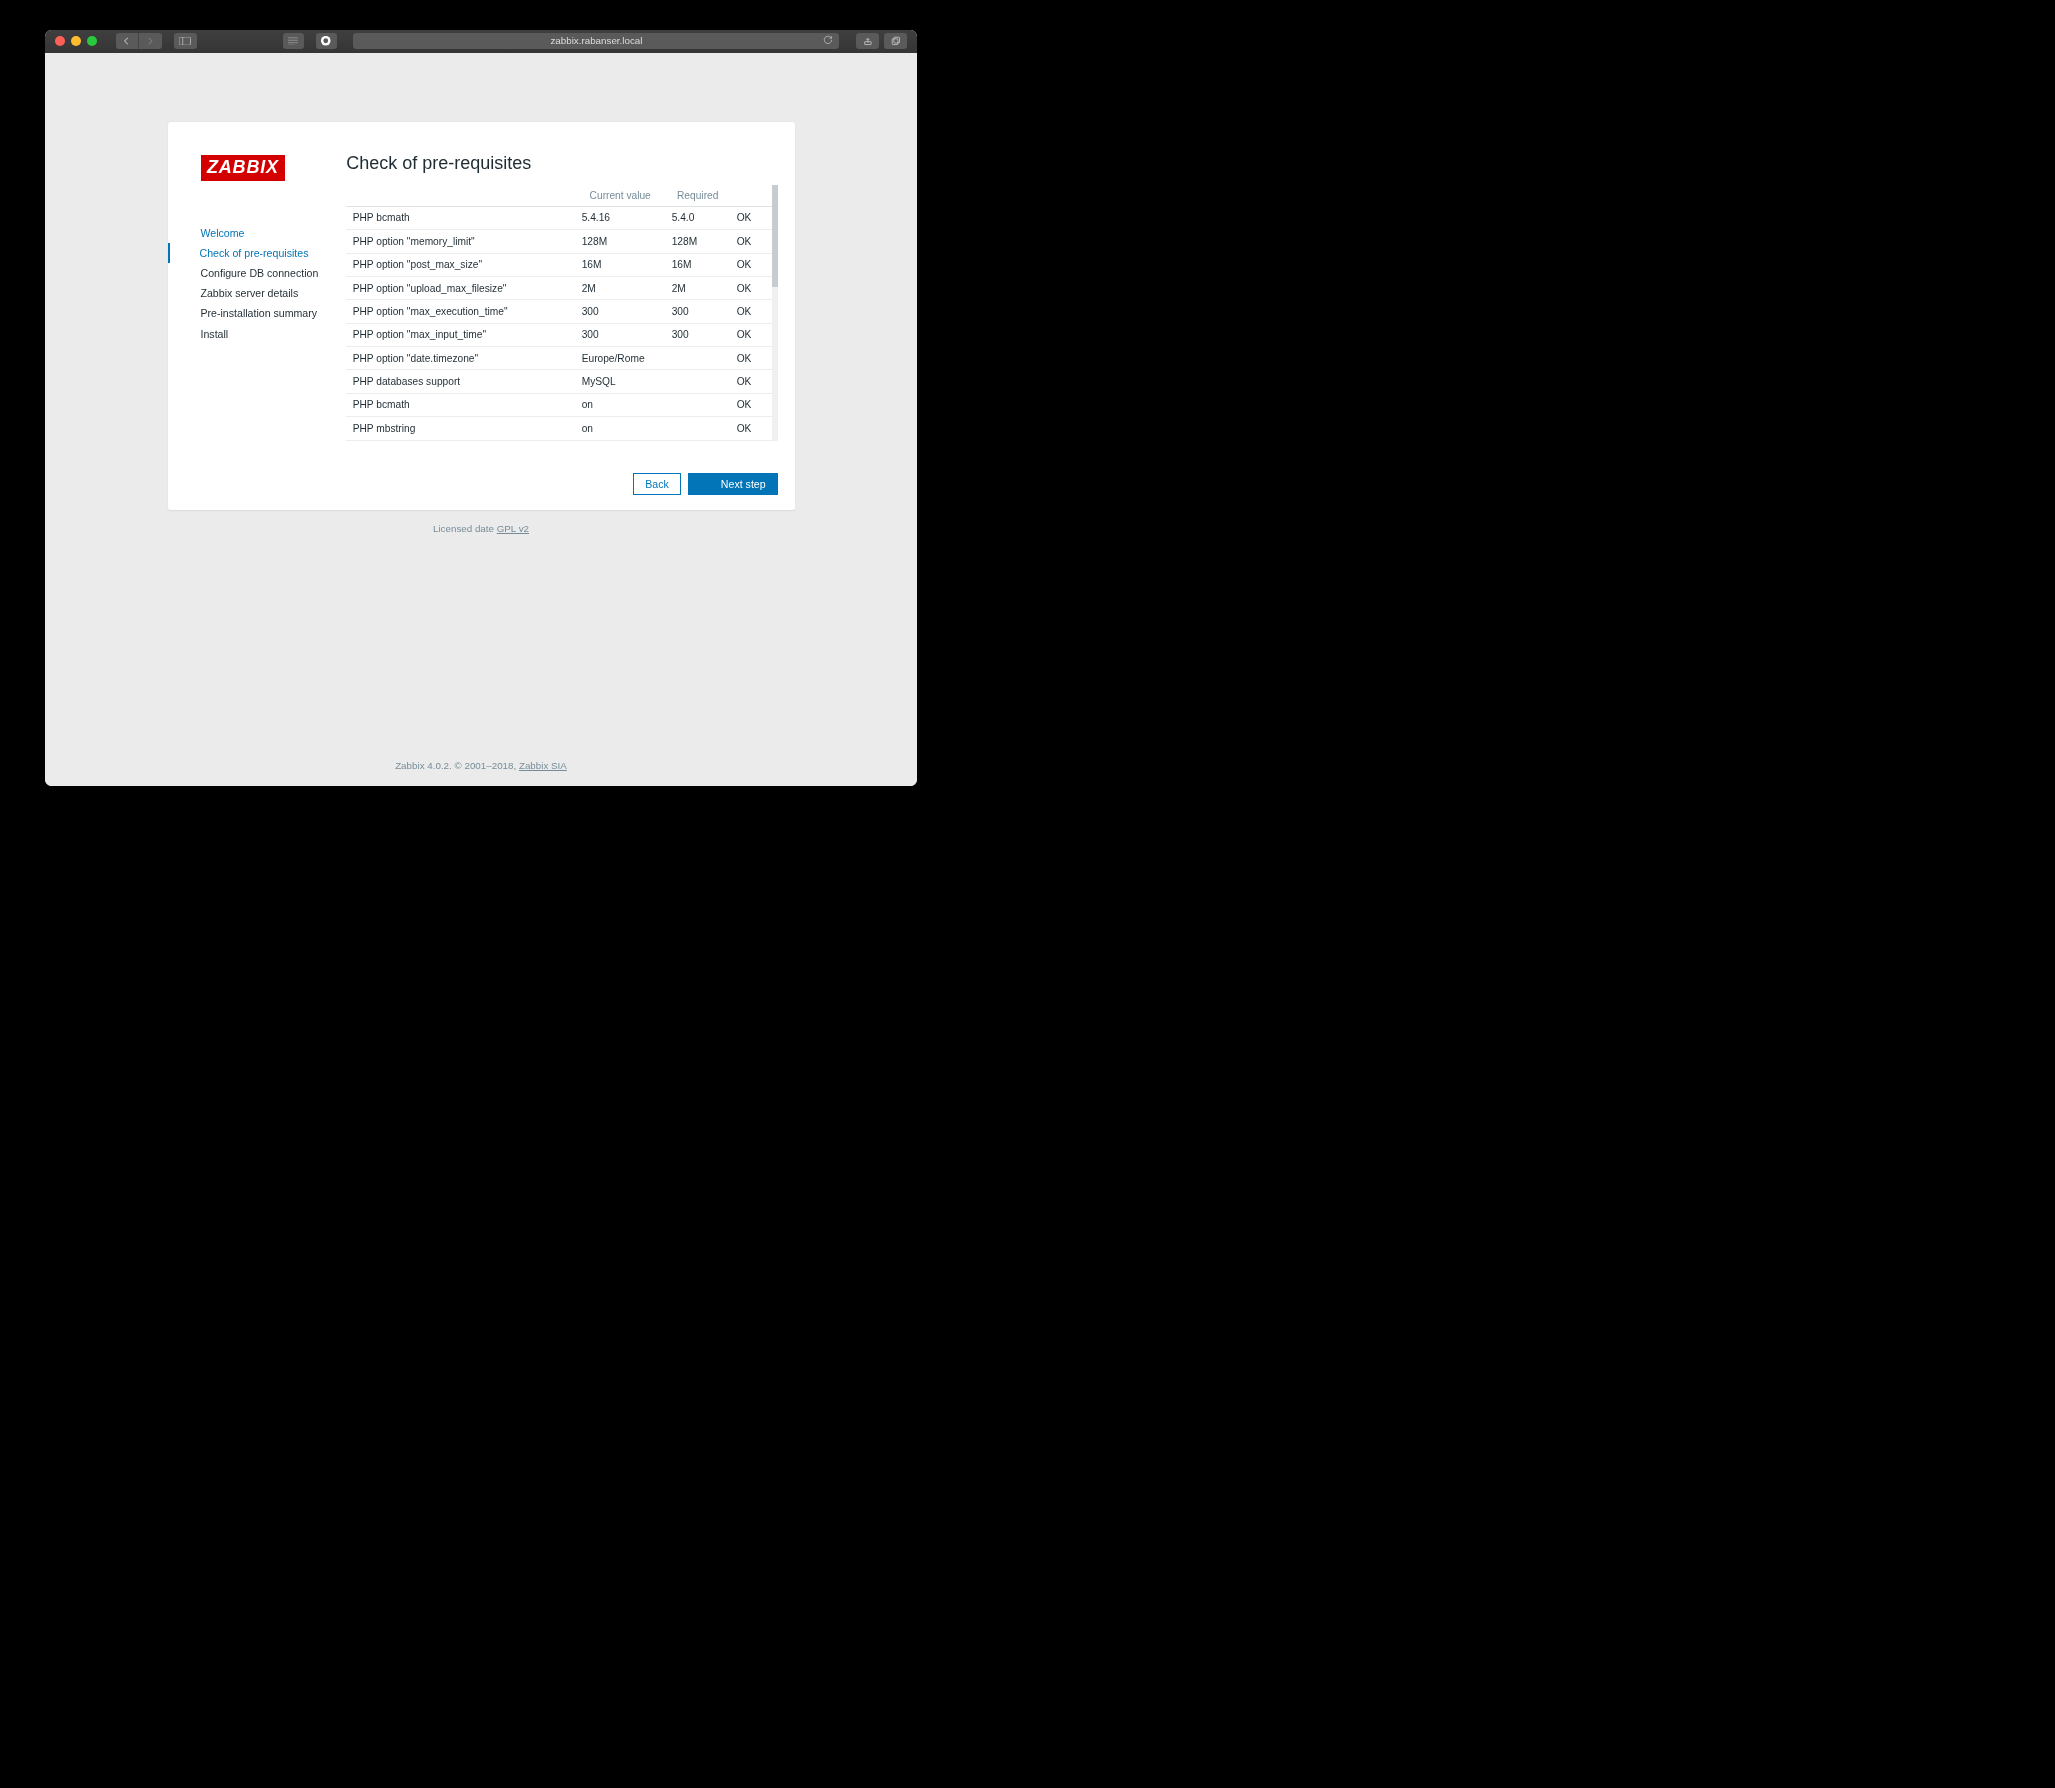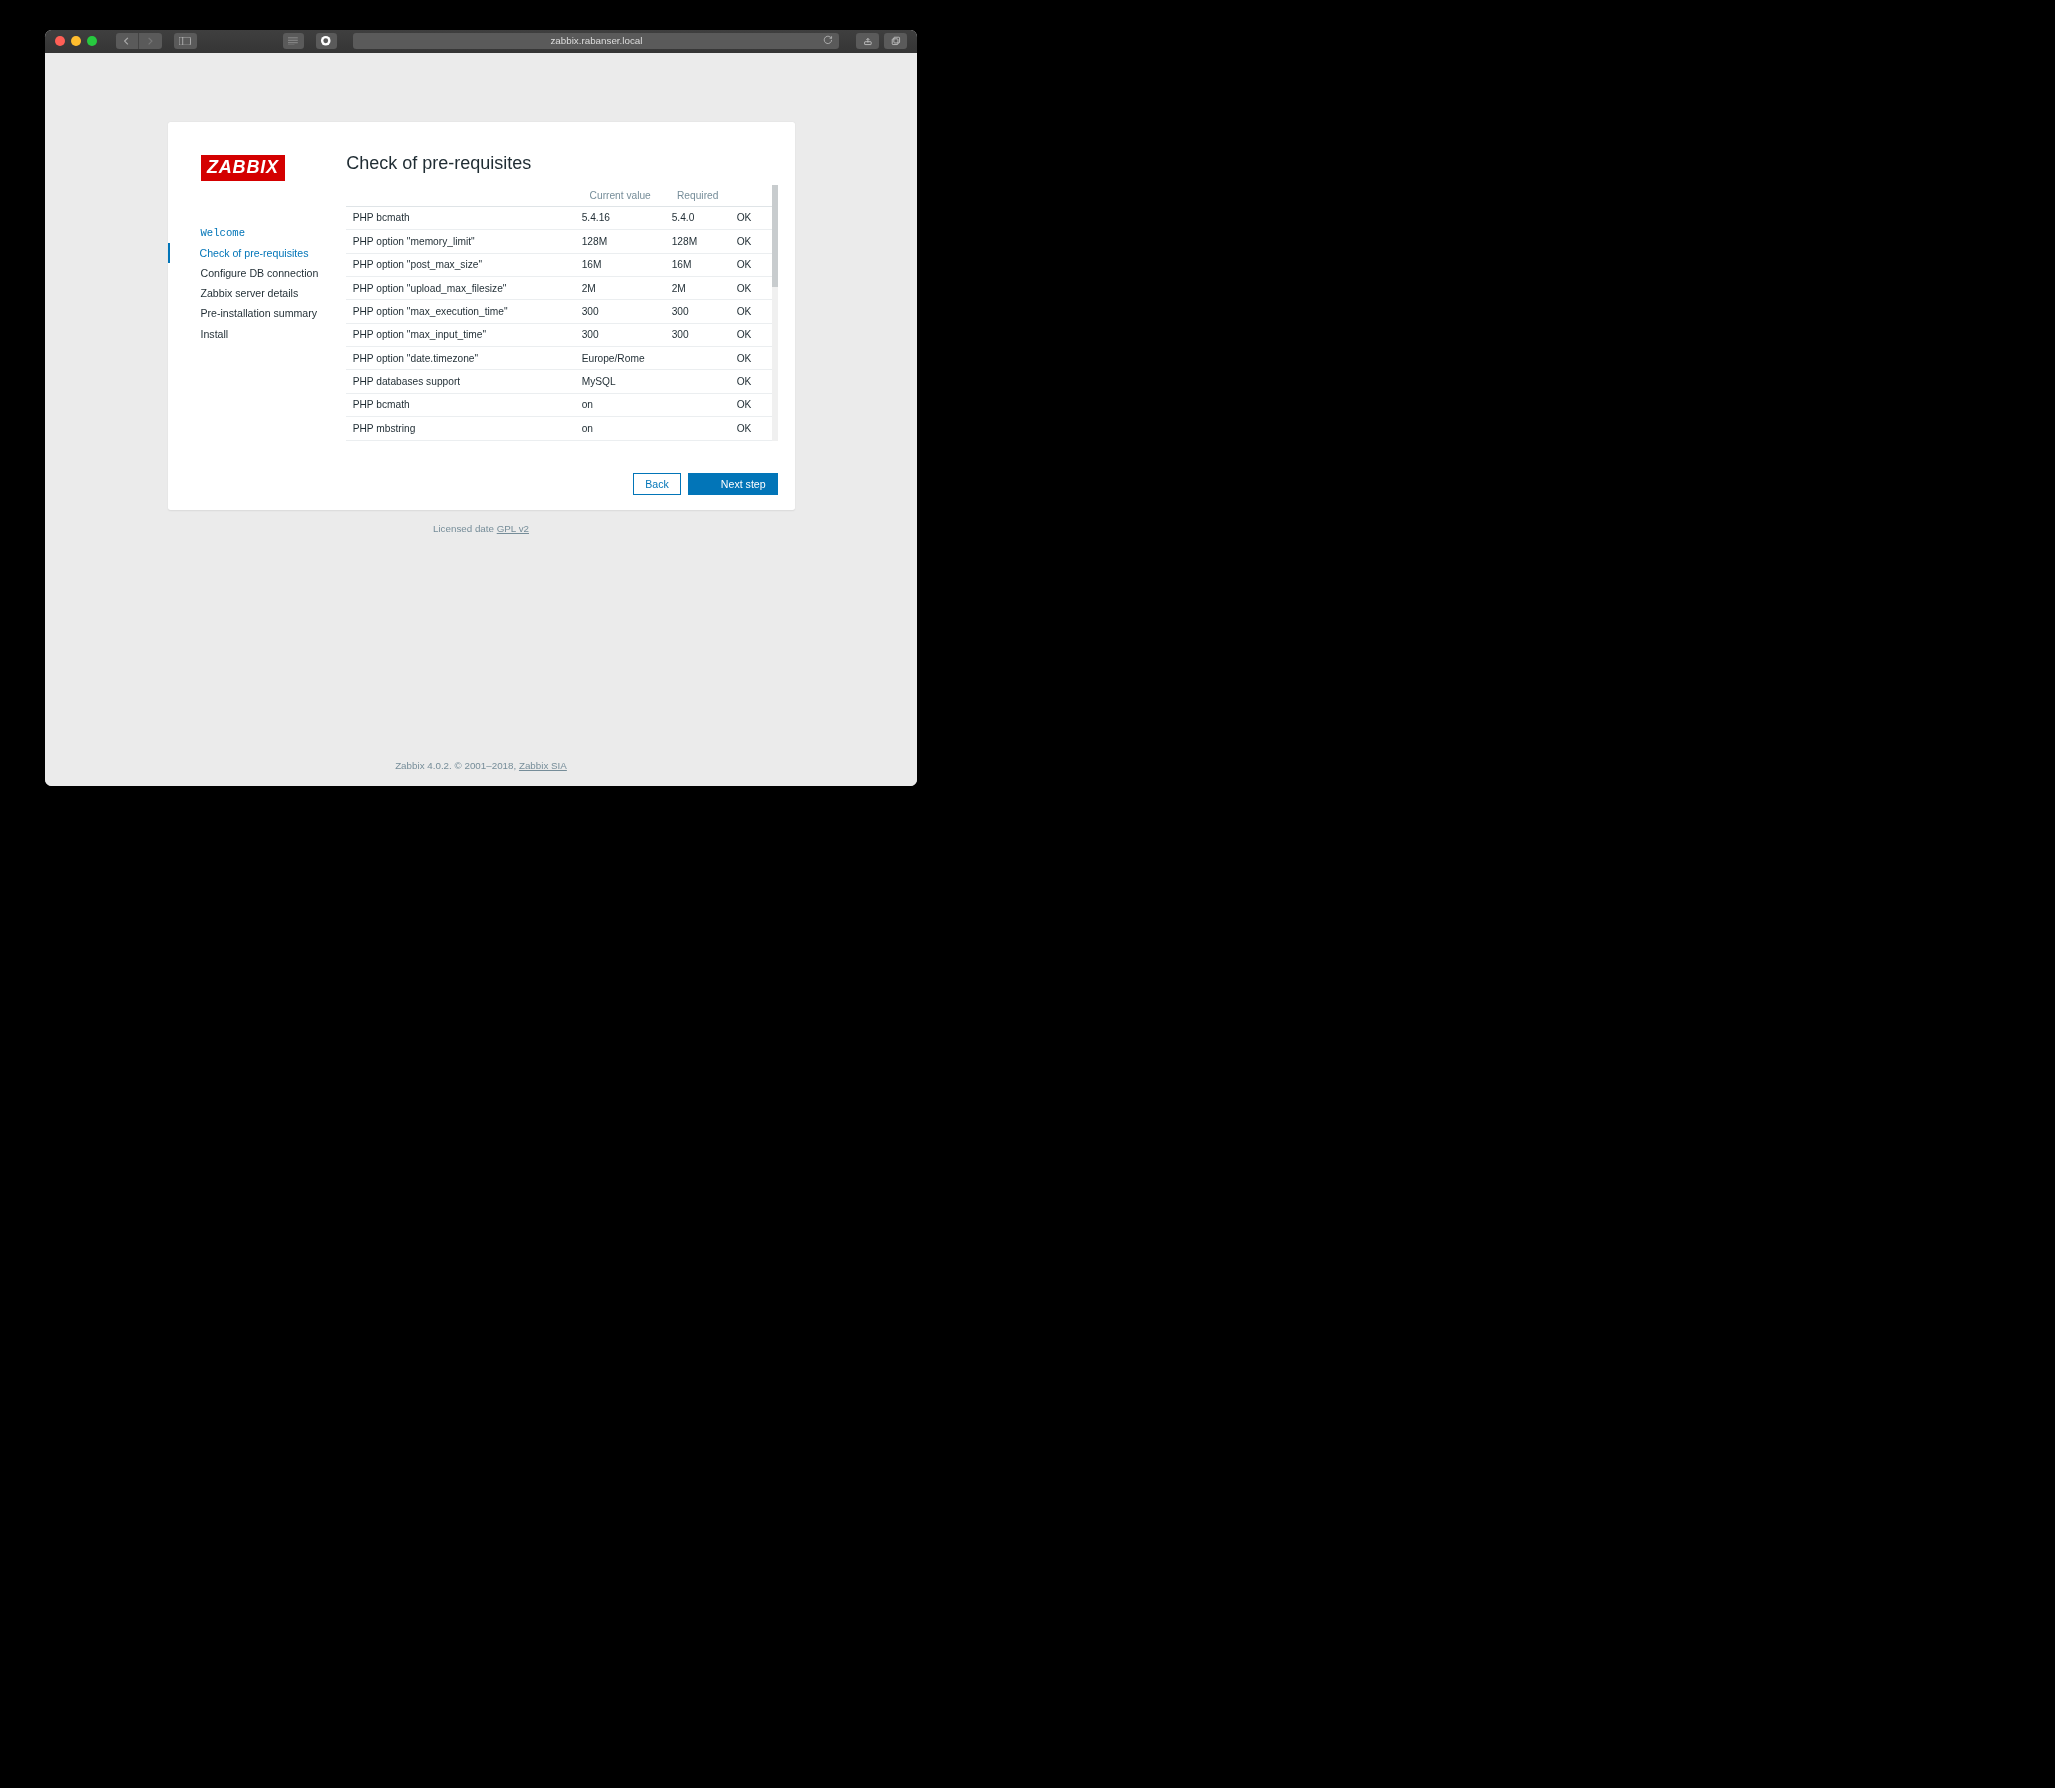--- a/index.html
+++ b/index.html
@@ -146,21 +146,21 @@
       padding: 2.5px 6.5px;
       font-style: italic;
     }
     .steps { list-style: none; }
     .steps li {
       padding: 4.1px 0 4.1px 33px;
       font-size: 10.6px;
       color: #1f2c33;
       cursor: pointer;
     }
-    .steps li.done { color: #0275b8; font-family: Liberation Mono, monospace; }
+    .steps li.done { color: #0275b8; }
     .steps li.active {
       color: #0275b8;
       border-left: 2.5px solid #0275b8;
       padding-left: 30px;
     }
     .main {
       flex: 1;
       padding: 31px 16.4px 49px 14.7px;
       position: relative;
     }

